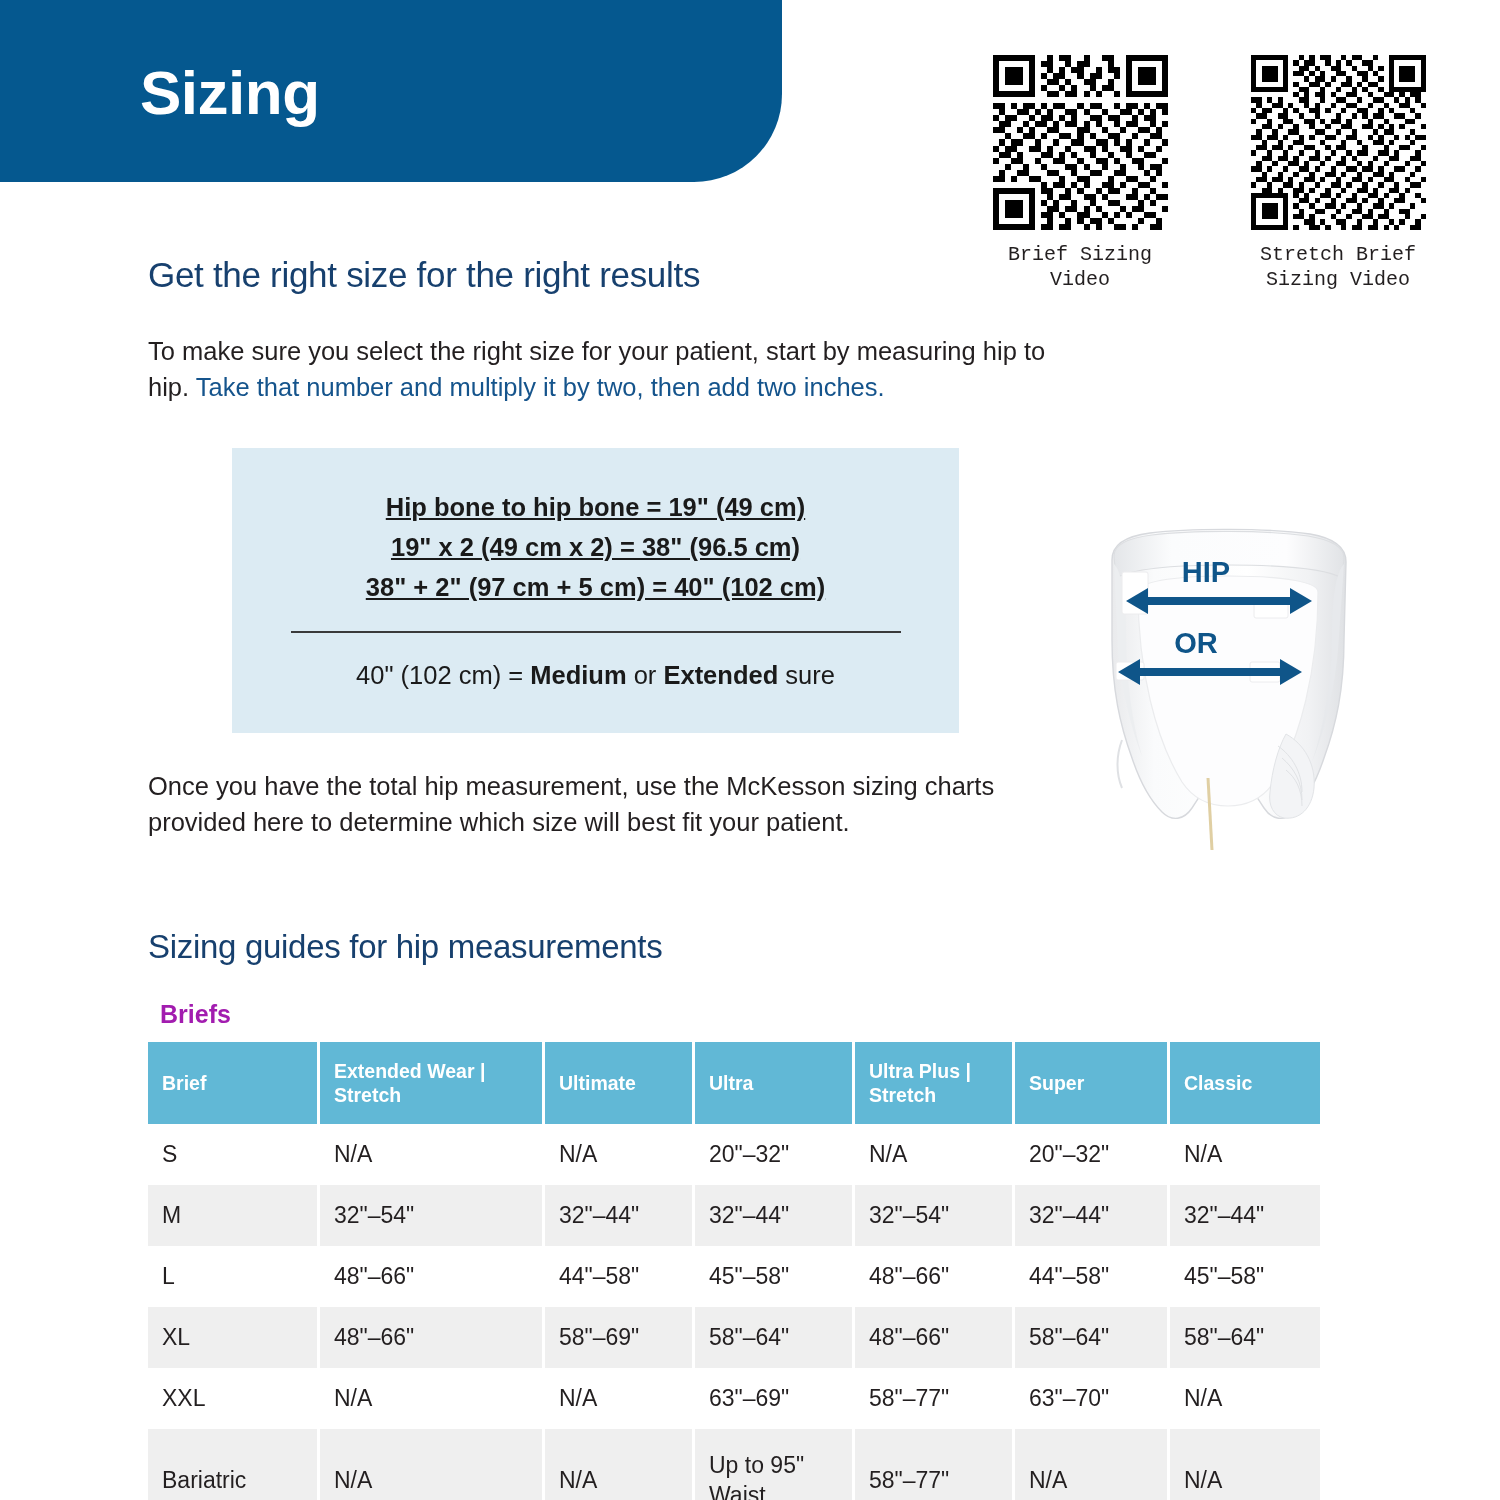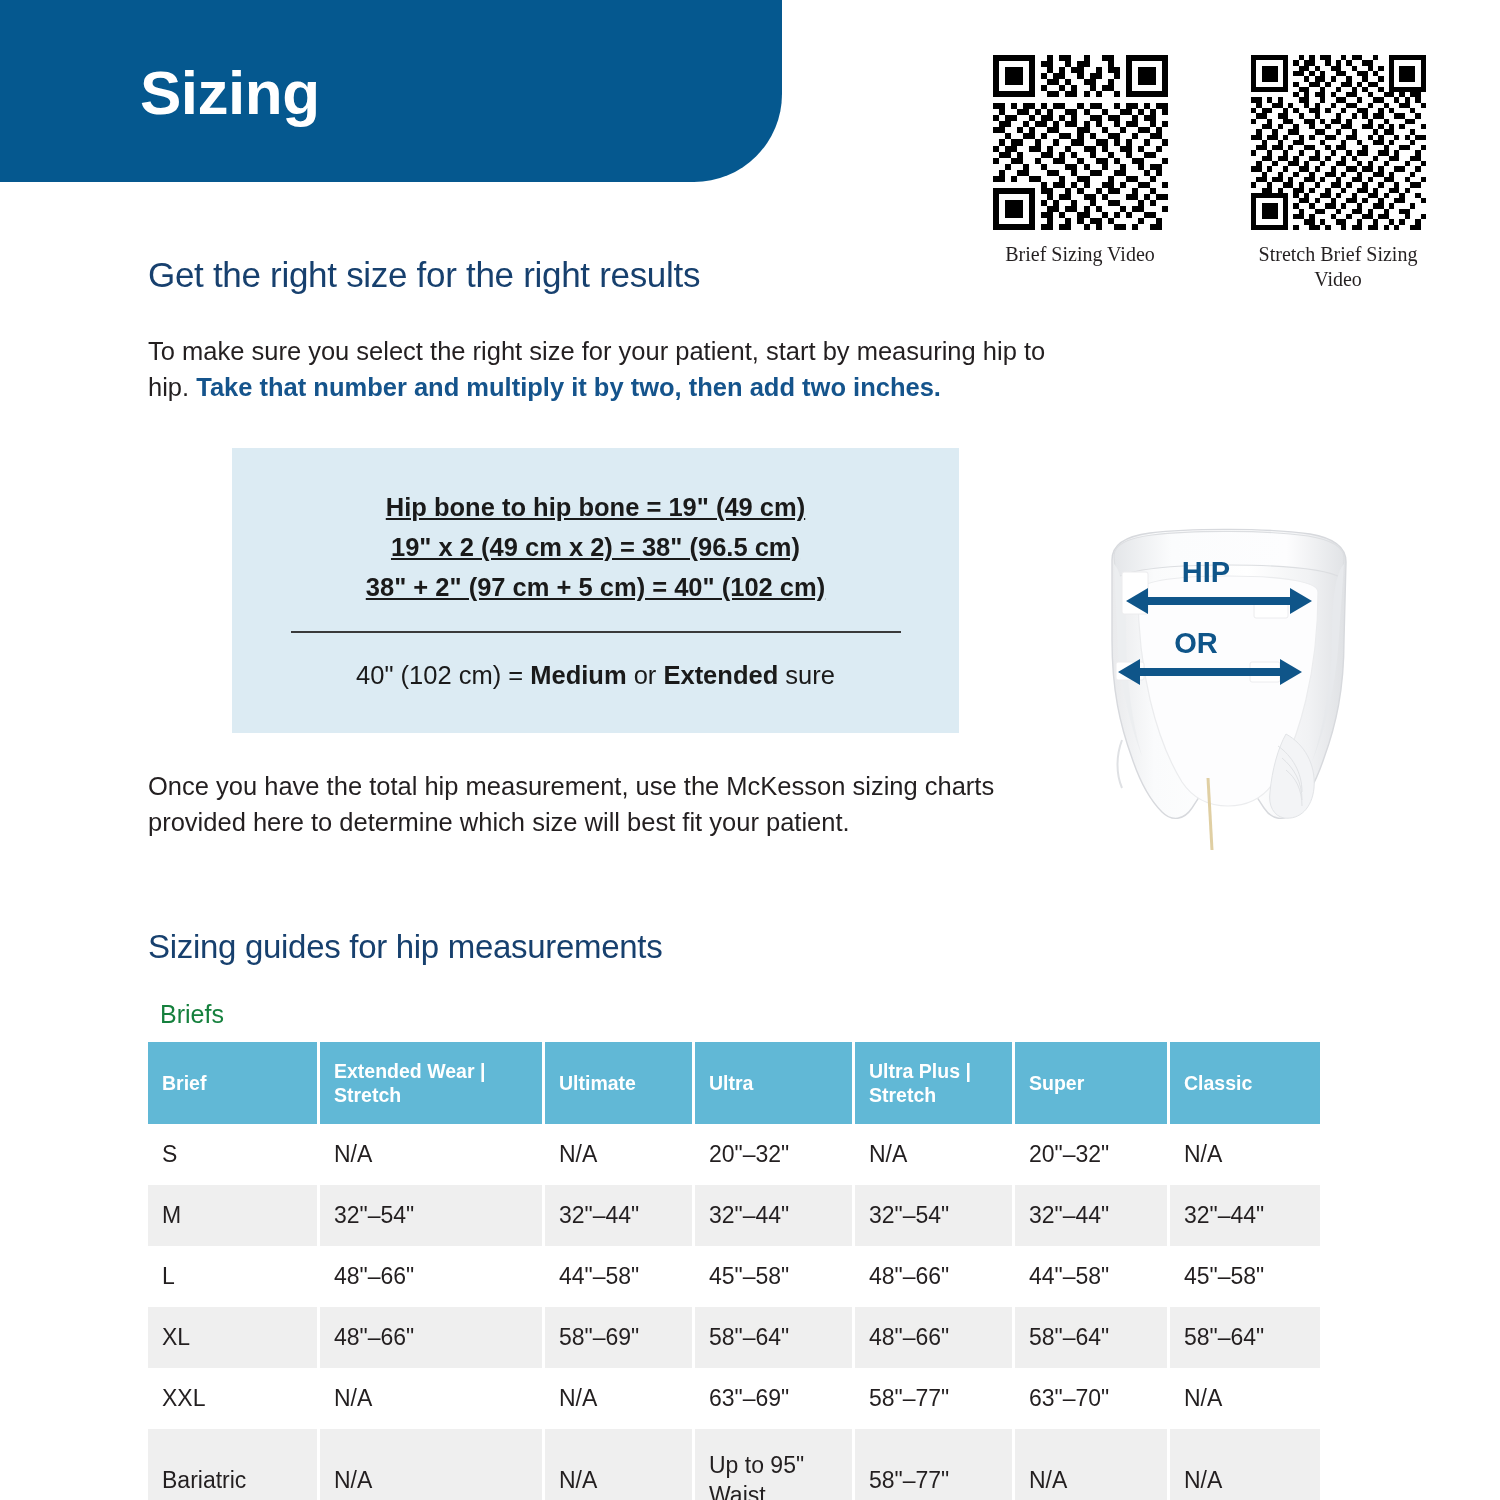--- a/index.html
+++ b/index.html
@@ -59,21 +59,21 @@
     width: 175px;
     height: 175px;
     display: block;
   }
   .qr-caption {
     margin-top: 12px;
     font-size: 20px;
     color: #231f20;
     text-align: center;
     line-height: 1.25;
-    font-family: Liberation Serif, serif;
+    font-family: Liberation Mono, monospace;
   }
 
   
   .section-heading {
     position: absolute;
     font-weight: normal;
     color: #17406E;
     letter-spacing: -0.3px;
   }
   #heading-right-size {
@@ -92,21 +92,21 @@
     position: absolute;
     left: 148px;
     top: 333px;
     width: 930px;
     font-size: 25.5px;
     line-height: 1.42;
     color: #231f20;
   }
   .intro-para .accent {
     color: #15548C;
-    font-weight: bold;
+    font-weight: normal;
   }
 
   
   .calc-box {
     position: absolute;
     left: 232px;
     top: 448px;
     width: 727px;
     height: 285px;
     background: #DCEBF3;
@@ -154,22 +154,22 @@
     height: 380px;
   }
   .product-figure svg { display: block; width: 100%; height: 100%; }
 
   
   #briefs-label {
     position: absolute;
     left: 160px;
     top: 1000px;
     font-size: 25px;
-    font-weight: normal;
-    color: #15803d;
+    font-weight: bold;
+    color: #a21caf;
   }
 
   
   .sizing-table {
     position: absolute;
     left: 148px;
     top: 1042px;
     width: 1172px;
     border-collapse: separate;
     border-spacing: 0;

